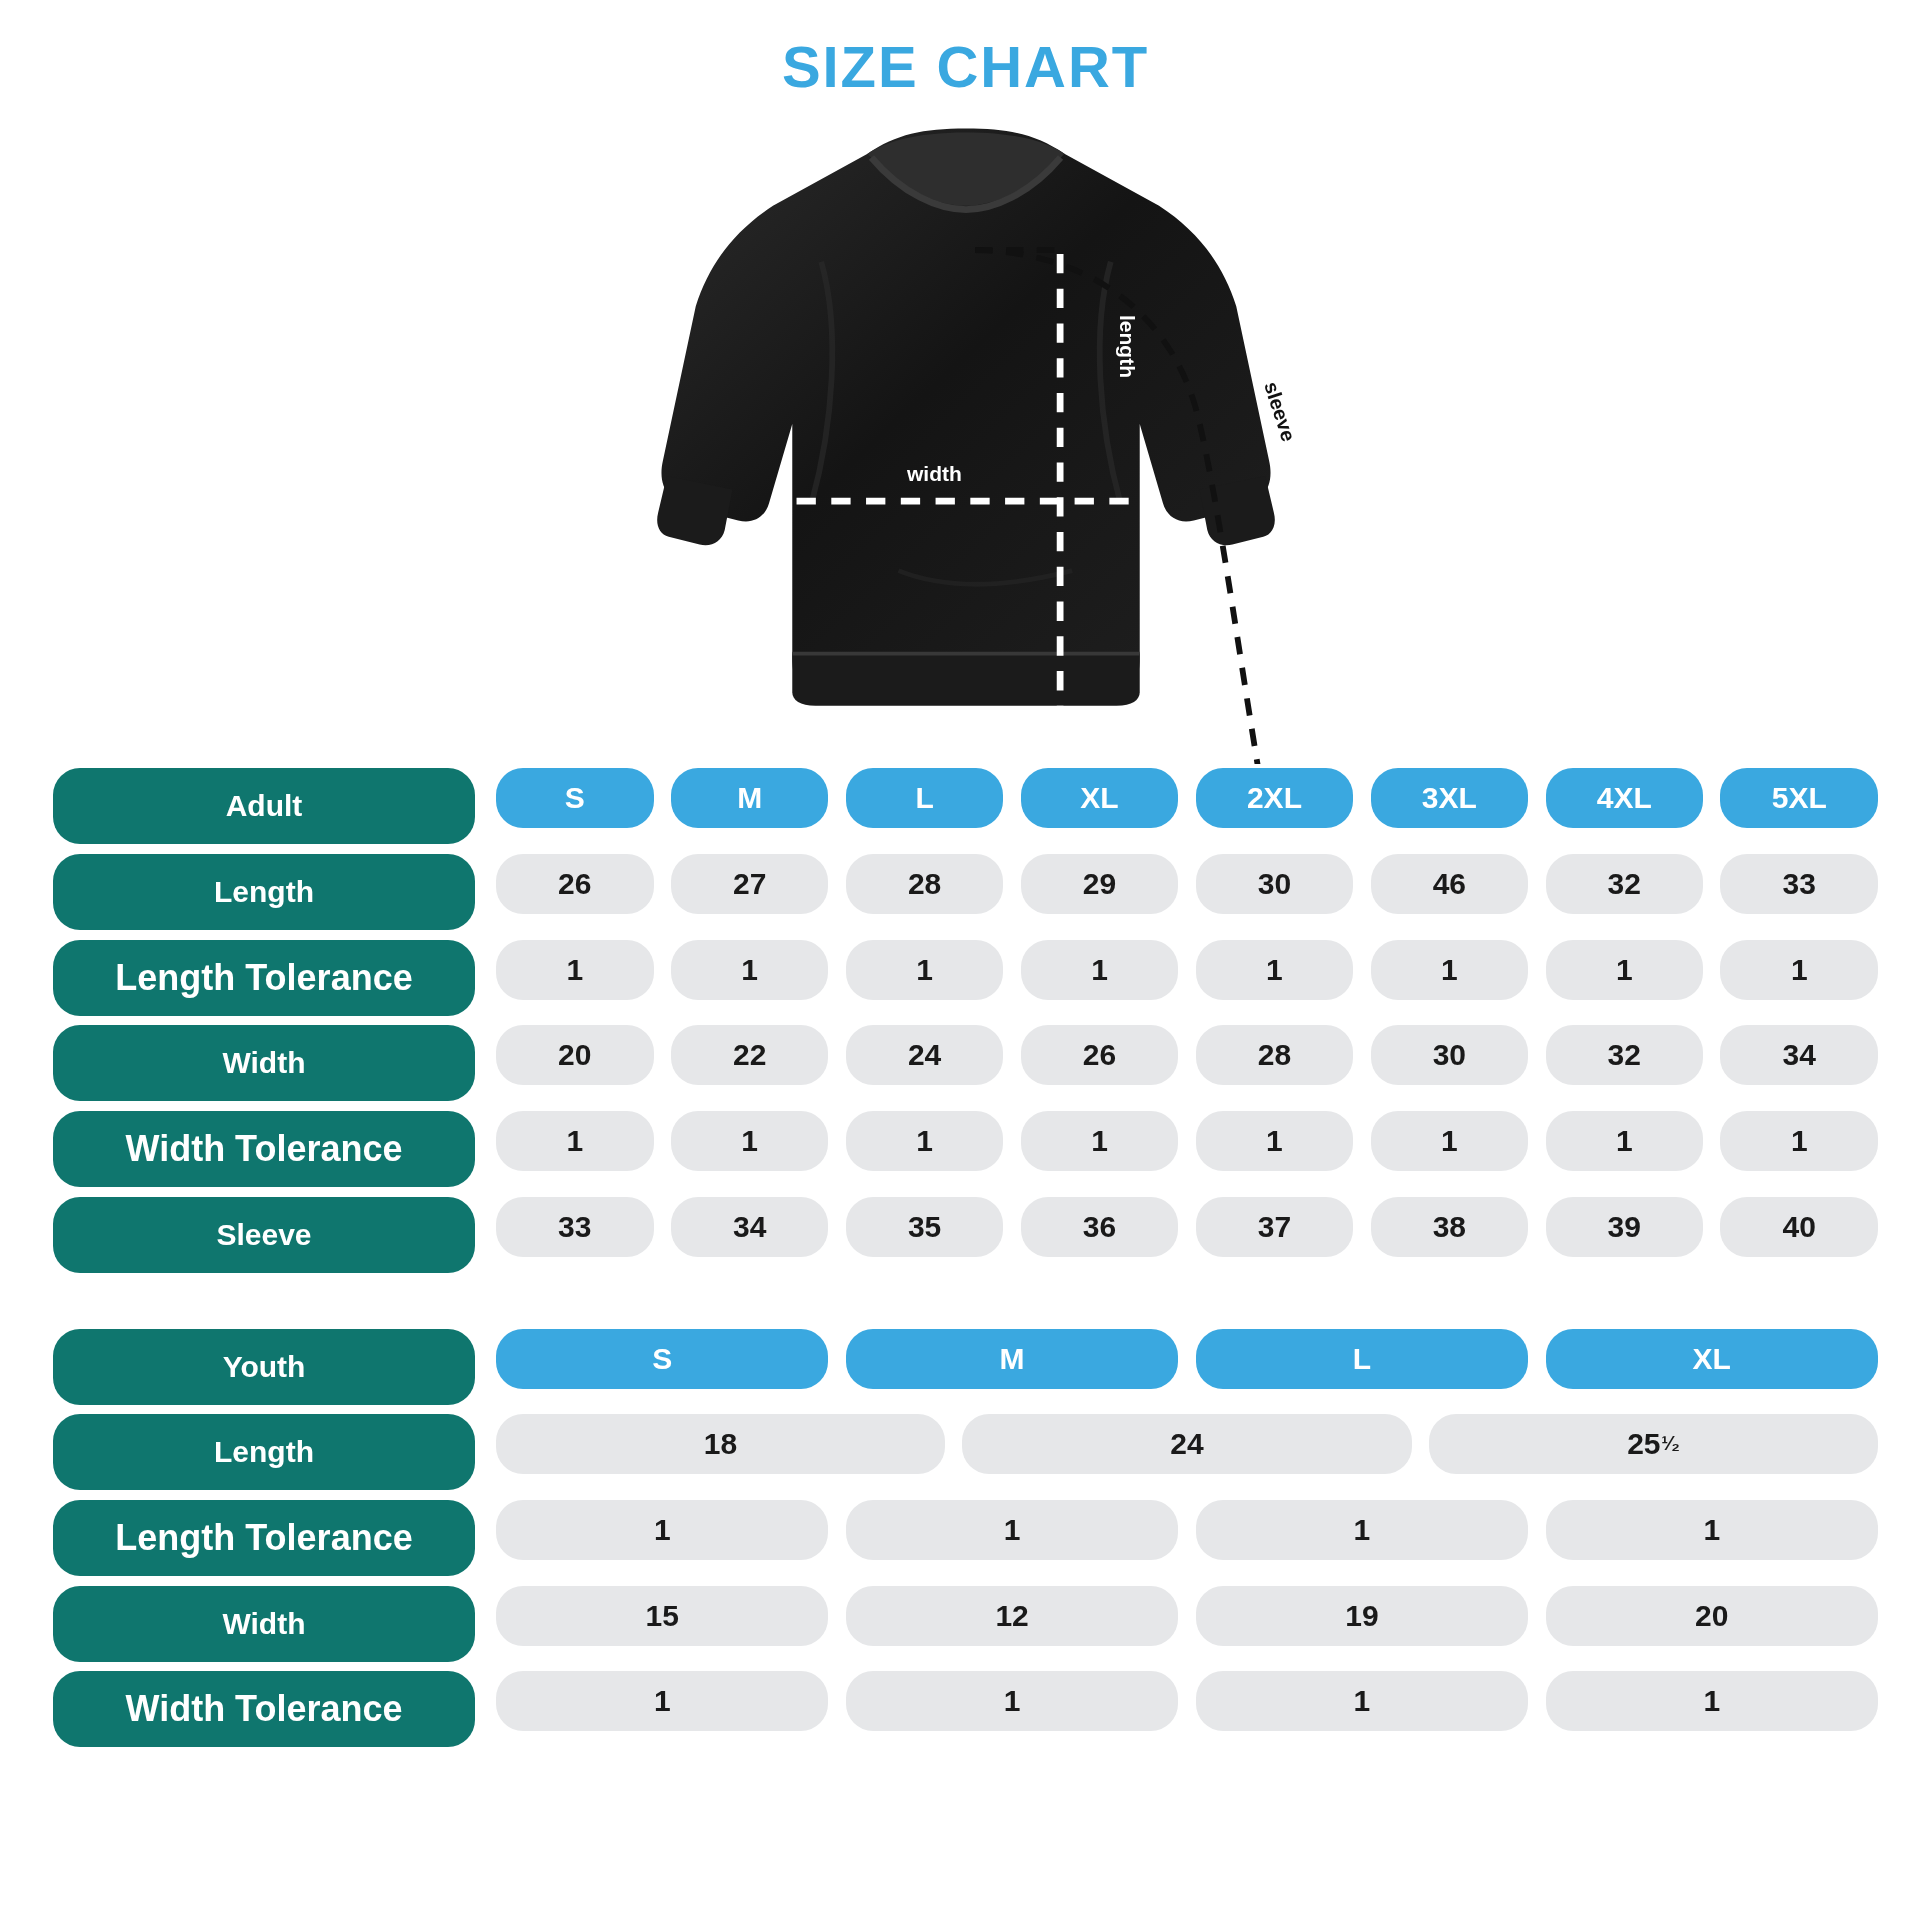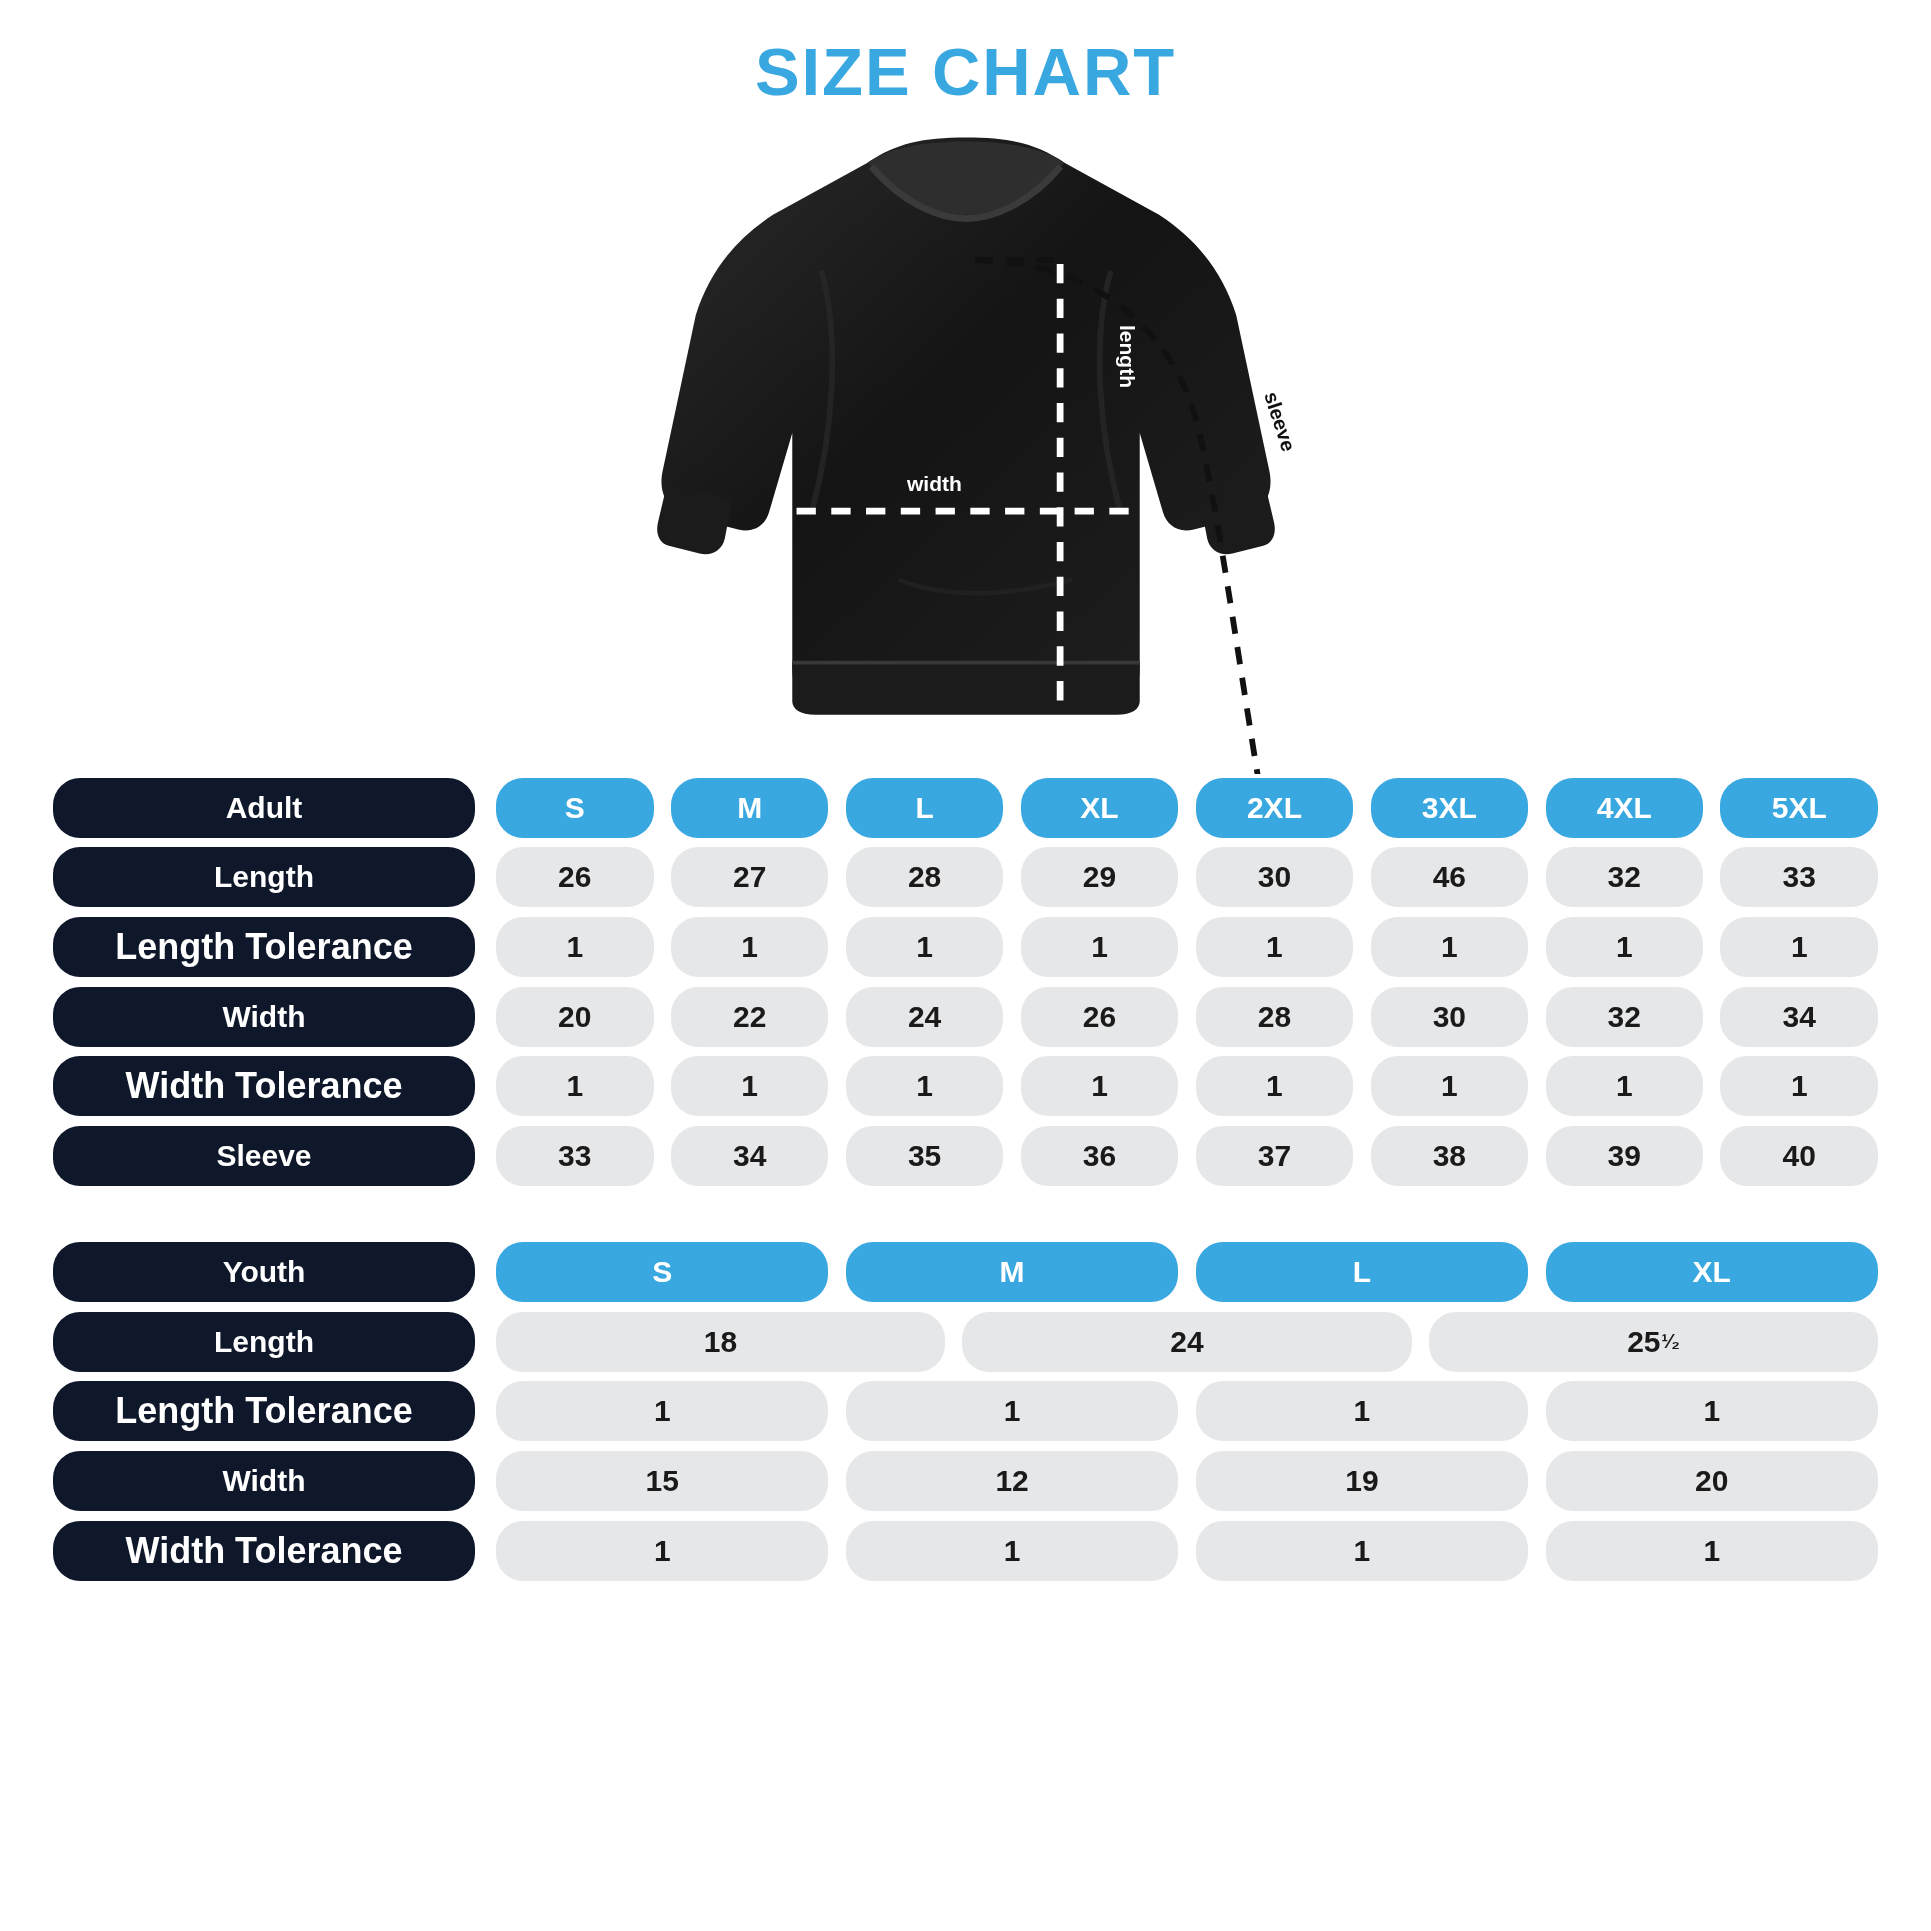--- a/index.html
+++ b/index.html
@@ -18,21 +18,21 @@
     position: relative;
     width: 1931px;
     height: 1931px;
     box-sizing: border-box;
     padding: 0 53px;
   }
 
   
   .title {
     text-align: center;
-    font-size: 67px;
+    font-size: 58px;
     font-weight: bold;
     letter-spacing: 1.9px;
     color: #3aa8e0;
     margin: 19.3px 0 0 0;
     padding-top: 17.4px;
     line-height: 1.05;
   }
 
   
   .illustration {
@@ -78,29 +78,29 @@
   .row {
     display: flex;
     align-items: stretch;
     margin-bottom: 9.7px;
   }
   .row:last-child { margin-bottom: 0; }
 
   .label-cell {
     width: 422px;
     flex: 0 0 422px;
-    background: #0f172a;
+    background: #0f766e;
     color: #ffffff;
     border-radius: 27px;
     display: flex;
     align-items: center;
     justify-content: center;
     font-weight: bold;
     font-size: 30px;
-    height: 60px;
+    height: 76px;
     margin-right: 21px;
     box-sizing: border-box;
   }
   .label-cell.small { font-size: 36px; text-align: right; }
 
   .cells {
     display: flex;
     flex: 1 1 auto;
     gap: 17.4px;
   }

